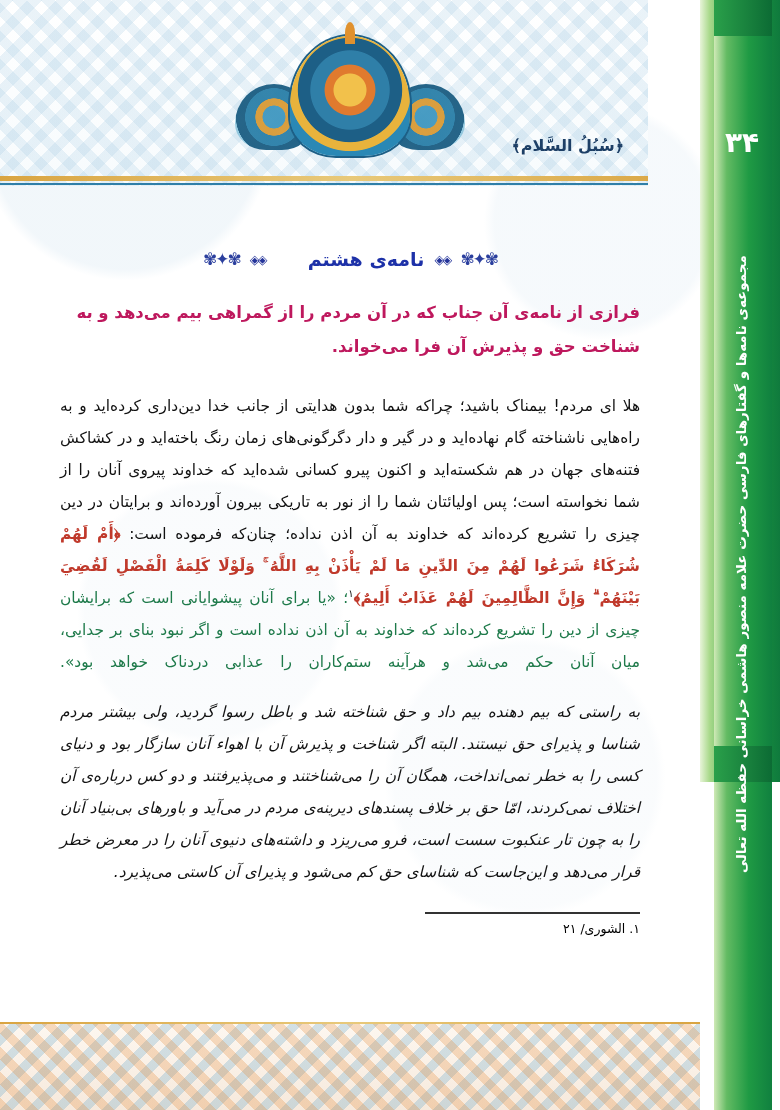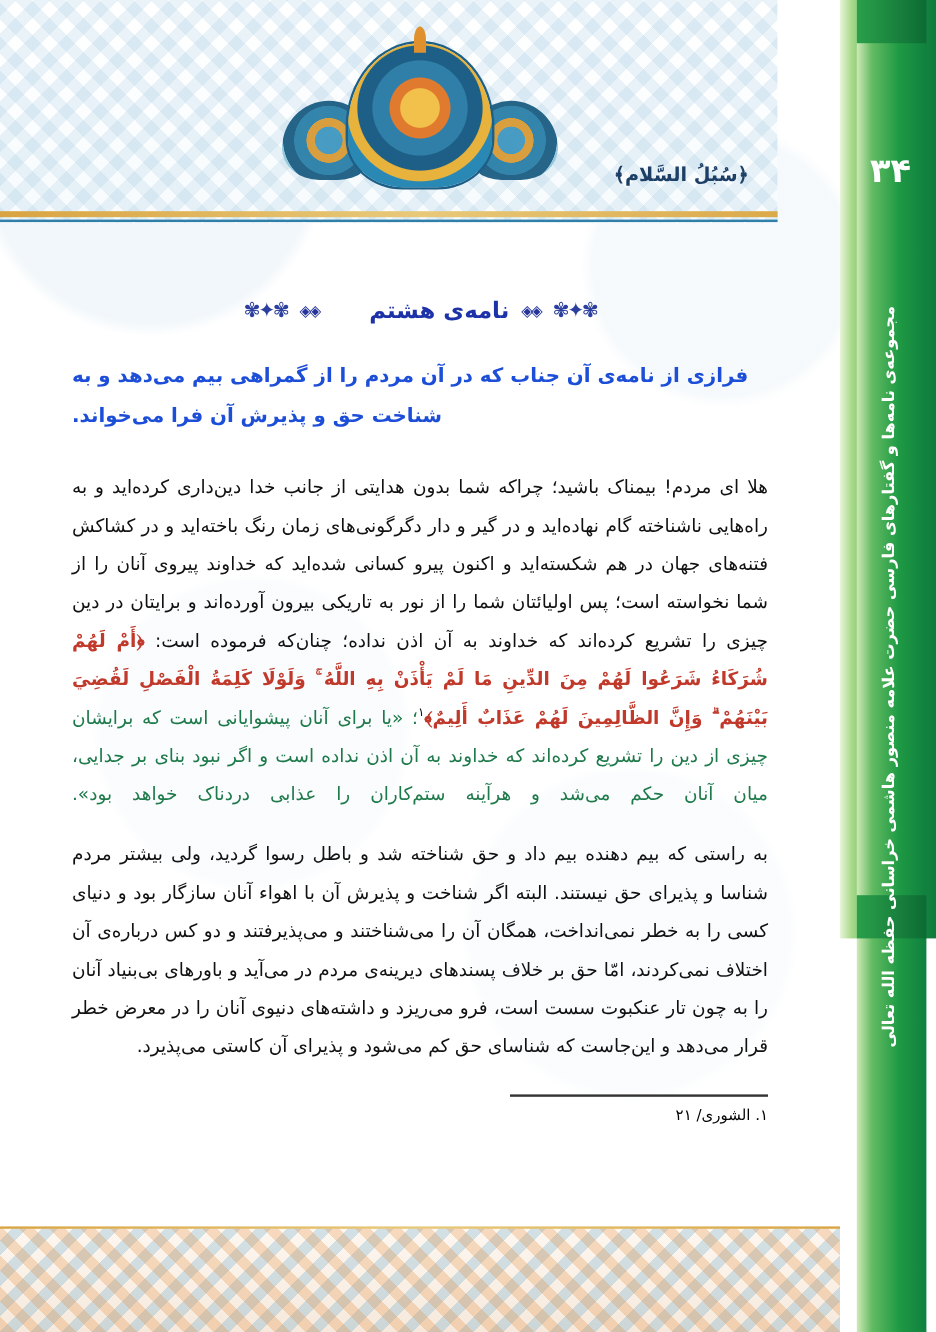--- a/index.html
+++ b/index.html
@@ -146,31 +146,31 @@
     color:#2b3f9e;font-size:17px;letter-spacing:-2px;
   }
   .section-head .orn.dots{color:#24349a;font-size:13px;}
   .section-title{
     color:#1d31a8;font-size:19px;font-weight:bold;
     direction:rtl;
     margin-left:32px;
   }
 
   .lead{
-    color:#1d4ed8;font-size:16.5px;font-weight:bold;
-    line-height:2.05;text-align:left;
+    color:#be185d;font-size:16.5px;font-weight:bold;
+    line-height:2.05;text-align:right;
     margin:0 0 26px 0;direction:rtl;
   }
 
   p.body{
     color:#111111;font-size:15.4px;line-height:2.08;
     text-align:justify;text-align-last:justify;
     margin:0 0 18px 0;direction:rtl;
   }
-  p.body.last{text-align-last:right;}
+  p.body.last{text-align-last:right;font-style:italic;}
 
   .ayah{
     color:#c0392b;font-weight:bold;direction:rtl;
   }
   .ayah-trans{
     color:#1e7a4a;direction:rtl;
   }
   .sup{
     font-size:10px;vertical-align:super;color:#111;
   }

